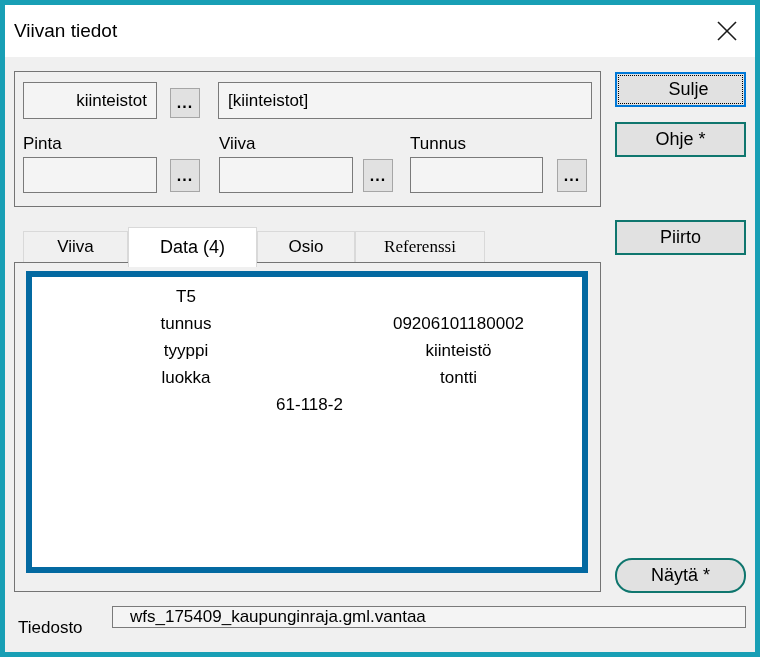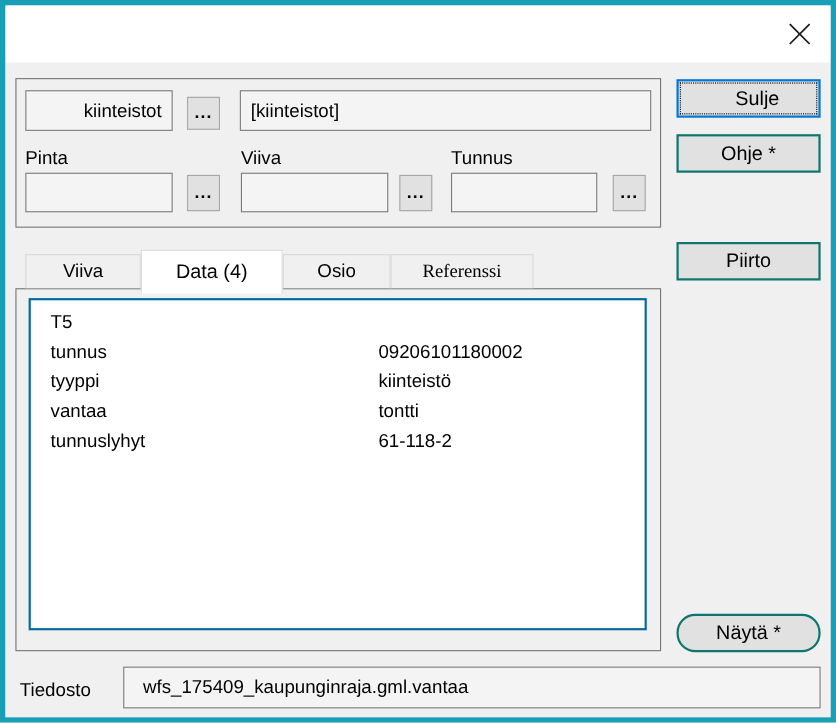--- a/index.html
+++ b/index.html
@@ -13,31 +13,32 @@
   .entry{position:absolute;background:#f4f4f4;border:1px solid #7a7a7a;font-size:17px;color:#000;display:flex;align-items:center;overflow:hidden;white-space:nowrap;}
   .entry.right{justify-content:flex-end;padding-right:9px;}
   .entry.left{padding-left:9px;}
   .dots{position:absolute;background:#e1e1e1;border:1px solid #a6a6a6;font-size:16px;font-weight:bold;color:#000;display:flex;align-items:center;justify-content:center;letter-spacing:1px;cursor:pointer;padding:0;}
   .lbl{position:absolute;font-size:17px;color:#000;line-height:22px;white-space:nowrap;}
   .btn{position:absolute;background:#e1e1e1;border:2px solid #0f766e;font-size:18px;color:#000;display:flex;align-items:center;justify-content:center;cursor:pointer;padding:0;}
   .btn.default{border:2px solid #0078d7;position:absolute;padding-left:16px;}
   .btn.default::after{content:"";position:absolute;inset:1px;border:1px dotted #000;pointer-events:none;}
   .tab{position:absolute;background:#f0f0f0;border:1px solid #d9d9d9;border-bottom:none;font-size:17px;color:#000;display:flex;align-items:center;justify-content:center;cursor:pointer;z-index:2;}
   .tab.selected{background:#ffffff;z-index:4;font-size:18px;}
-  .listbox{position:absolute;background:#ffffff;border:2px solid #0369a1;padding:6px 0 0 18px;z-index:1;}
+  .listbox{position:absolute;background:#ffffff;border:6px solid #0369a1;padding:6px 0 0 5px;z-index:1;text-align:center;}
   .datarow{display:flex;height:27px;font-size:17px;color:#000;line-height:27px;white-space:nowrap;}
   .datarow .k{width:298px;flex:0 0 298px;}
   .datarow .v{flex:1;}
 </style>
 </head>
 <body>
 
 <div class="win">
 
   <div class="titlebar">
+    <div class="title">Viivan tiedot</div>
     <button class="closebtn">
       <svg width="22" height="22" viewBox="0 0 22 22">
         <line x1="2" y1="2" x2="20" y2="20" stroke="#1a1a1a" stroke-width="1.6"></line>
         <line x1="20" y1="2" x2="2" y2="20" stroke="#1a1a1a" stroke-width="1.6"></line>
       </svg>
     </button>
   </div>
 
   <div class="body">
 
@@ -113,28 +114,27 @@
       </div>
       <div class="datarow">
         <span class="k">tunnus</span>
         <span class="v">09206101180002</span>
       </div>
       <div class="datarow">
         <span class="k">tyyppi</span>
         <span class="v">kiinteistö</span>
       </div>
       <div class="datarow">
-        <span class="k">vantaa</span>
+        <span class="k">luokka</span>
         <span class="v">tontti</span>
       </div>
       <div class="datarow">
-        <span class="k">tunnuslyhyt</span>
         <span class="v">61-118-2</span>
       </div>
     </div>
 
     <div class="lbl" style="left:13px;top:560px;">Tiedosto</div>
-    <div class="entry left" style="left:107px;top:549px;width:634px;height:38px;padding-left:17px;">
+    <div class="entry left" style="left:107px;top:549px;width:634px;height:22px;padding-left:17px;">
       <span>wfs_175409_kaupunginraja.gml.vantaa</span>
     </div>
 
   </div>
 </div>
 
 </body></html>

